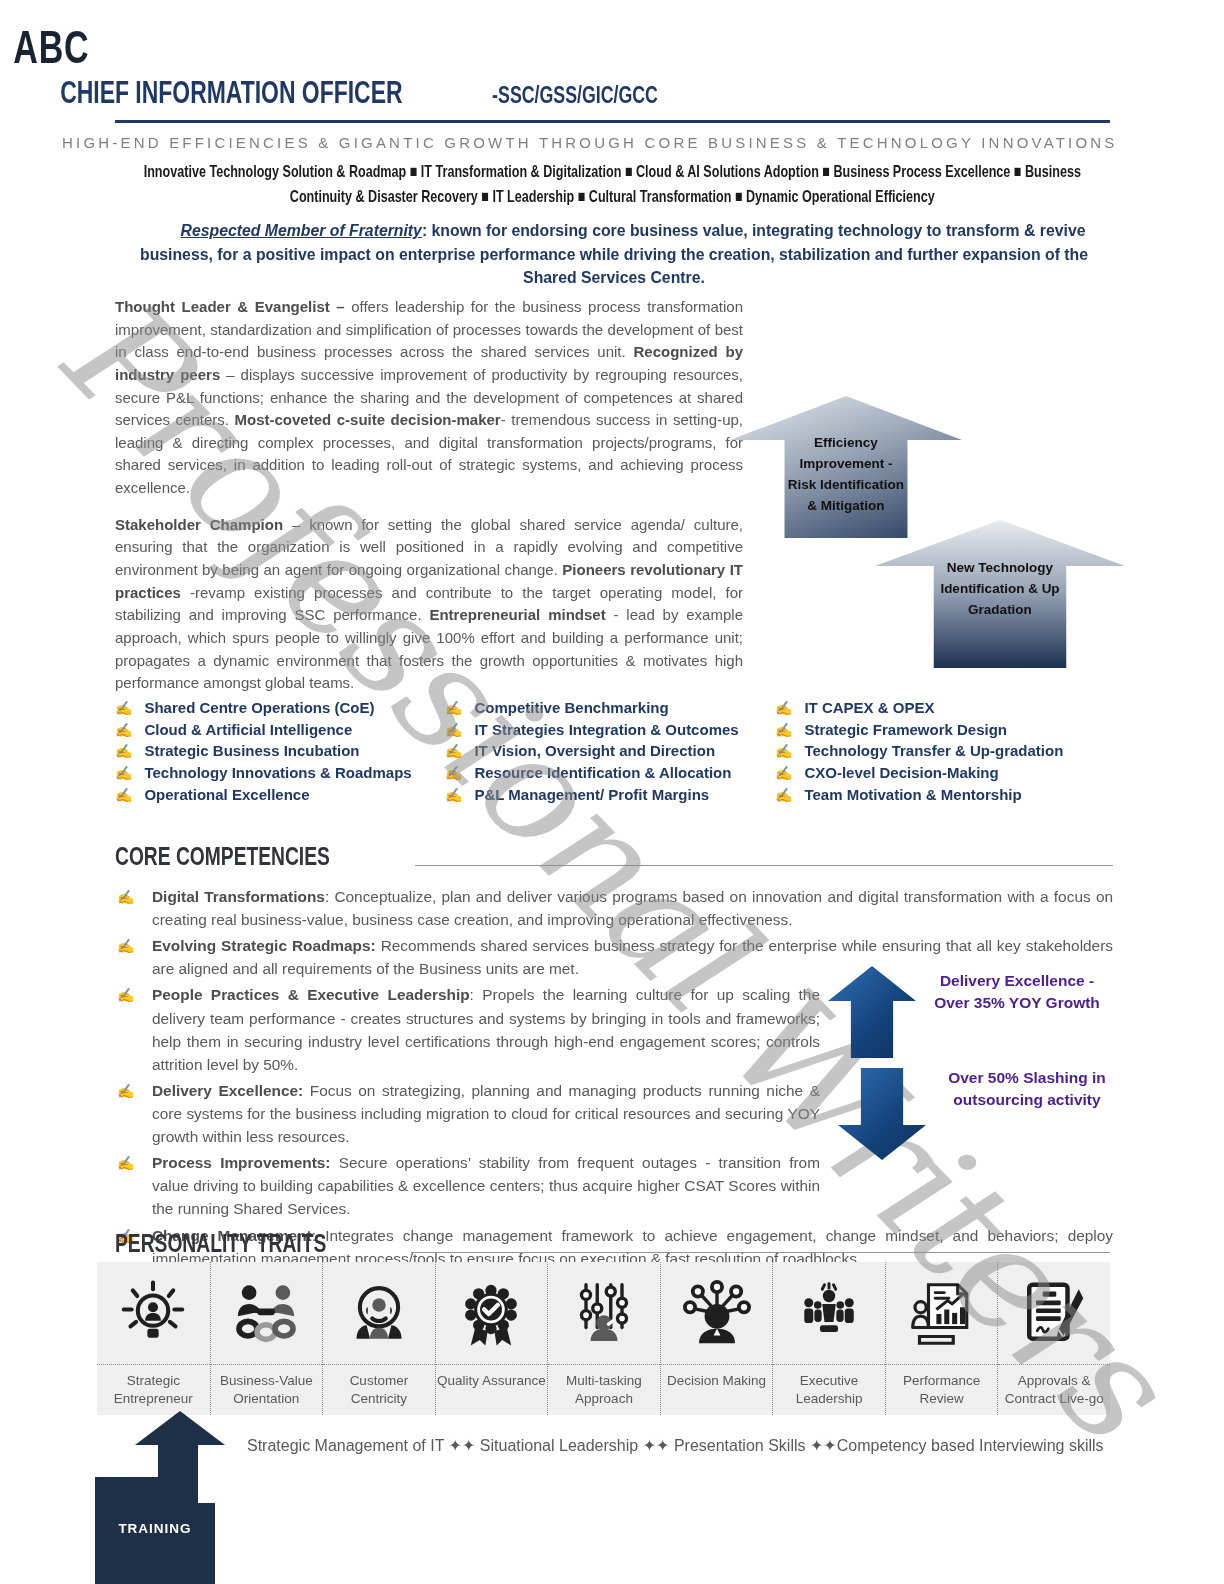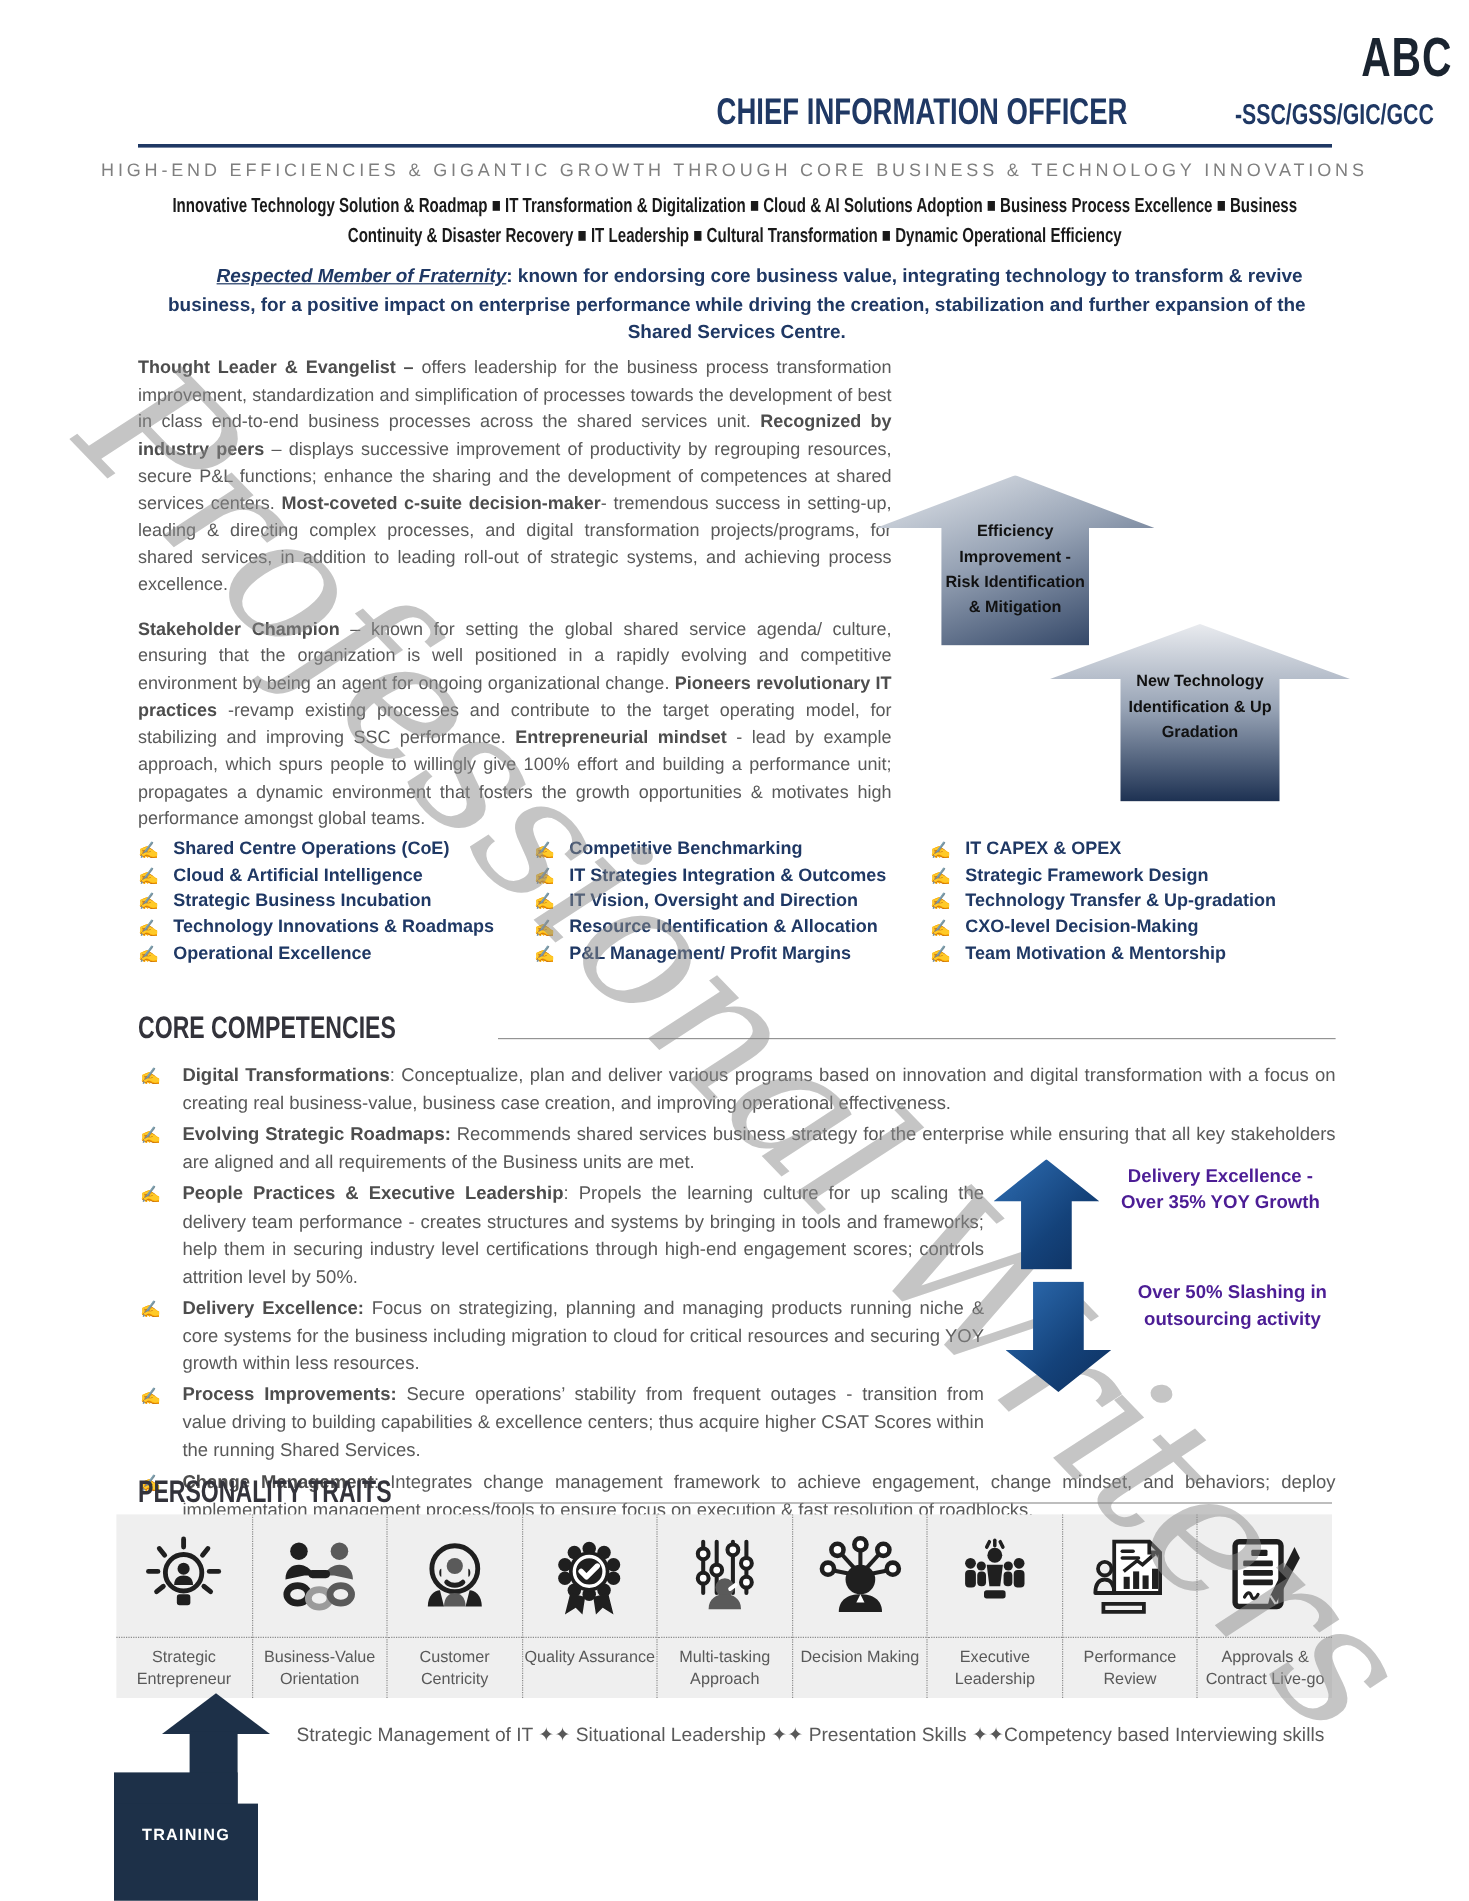--- a/index.html
+++ b/index.html
@@ -8,27 +8,27 @@
     width:1224px; height:1584px; position:relative; overflow:hidden;
     font-family:"Liberation Sans", sans-serif; color:#595959;
   }
   .abs { position:absolute; }
 
   
   .cond { display:inline-block; transform:scaleX(0.74); transform-origin:center; white-space:nowrap; font-weight:bold; }
   .cond-left { display:inline-block; transform:scaleX(0.74); transform-origin:left center; white-space:nowrap; font-weight:bold; }
 
   
-  .header { left:0; top:22px; width:1224px; text-align:right; }
+  .header { left:0; top:22px; width:1224px; text-align:left; }
   .name { font-size:46px; color:#1a2430; letter-spacing:1px; line-height:1.1; }
   .jobtitle-row { margin-top:2px; color:#1f3864; }
   .jobtitle { font-size:31px; }
   .jobtitle-suffix { font-size:24px; }
   .header-rule { left:115px; top:120px; width:995px; height:3px; background:#1f3864; }
-  .caps-line { left:62px; top:134px; width:1100px; text-align:center;
+  .caps-line { left:62px; top:134px; width:1100px; 
     font-size:15px; color:#7f7f7f; letter-spacing:3.2px; }
   .tagline-wrap { left:115px; top:160px; width:995px; overflow:visible; }
   .tagline { width:1344px; transform:scaleX(0.74); transform-origin:left top;
     text-align:center; font-weight:bold; font-size:17px; line-height:1.45; color:#1a1a1a; }
 
   
   .intro { left:115px; top:219px; width:998px; text-align:center;
     font-size:15.8px; line-height:1.5; font-weight:bold; color:#1f3864; }
   .intro-lead { font-style:italic; text-decoration:underline;margin-left:38px; }
 

